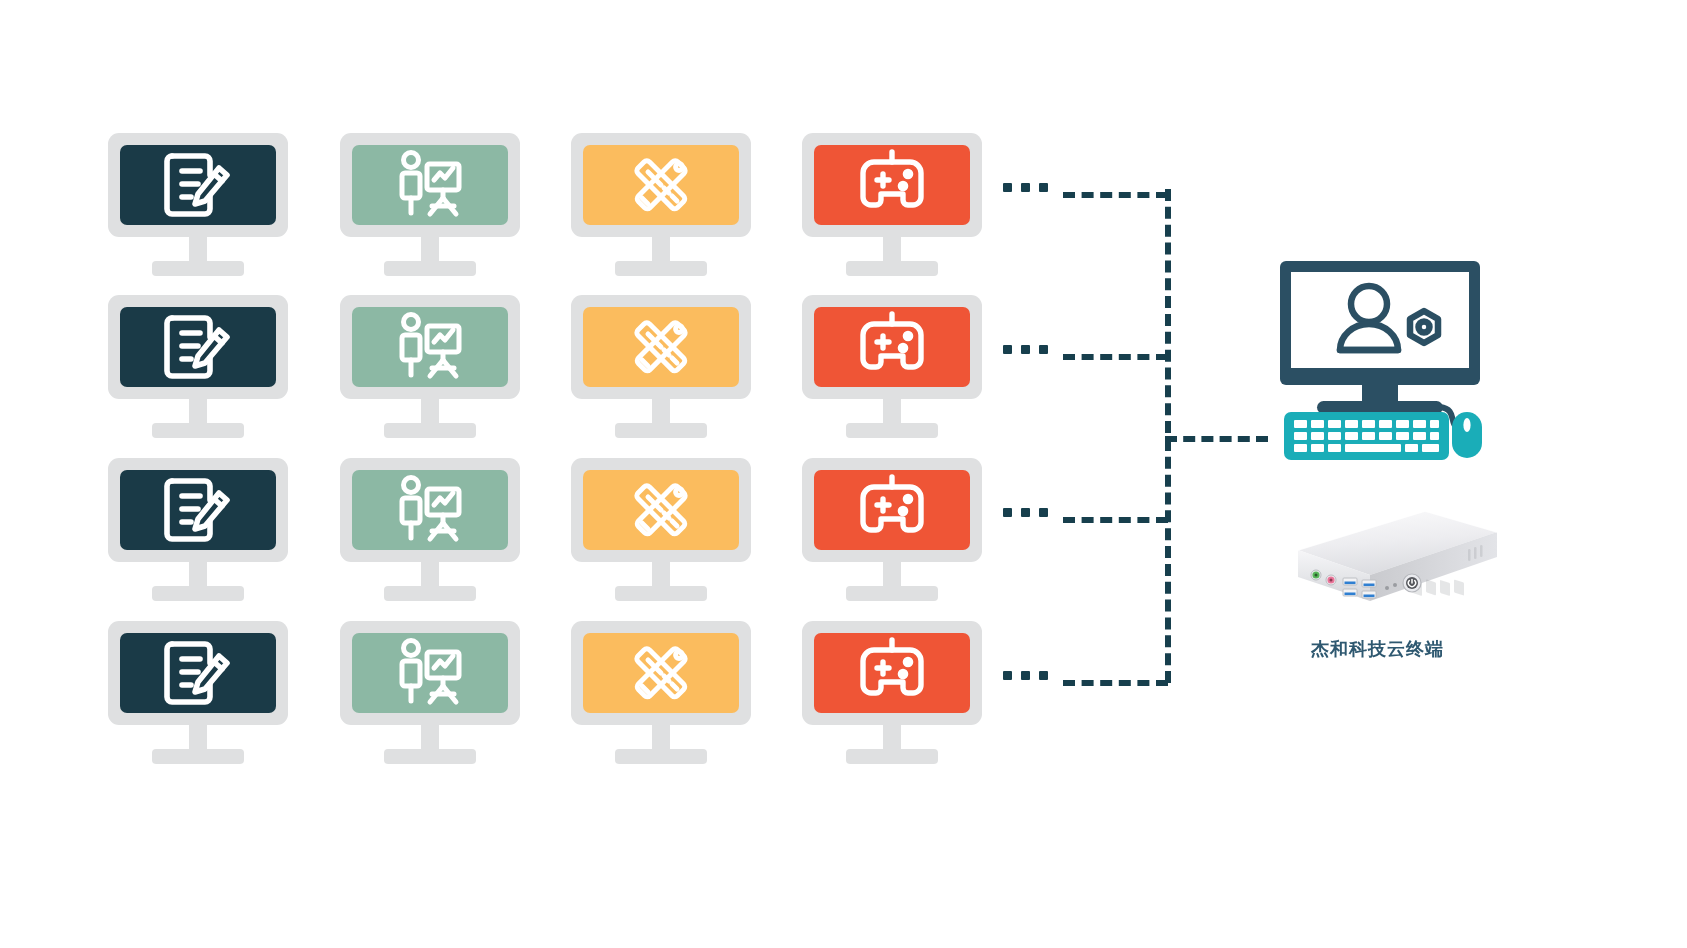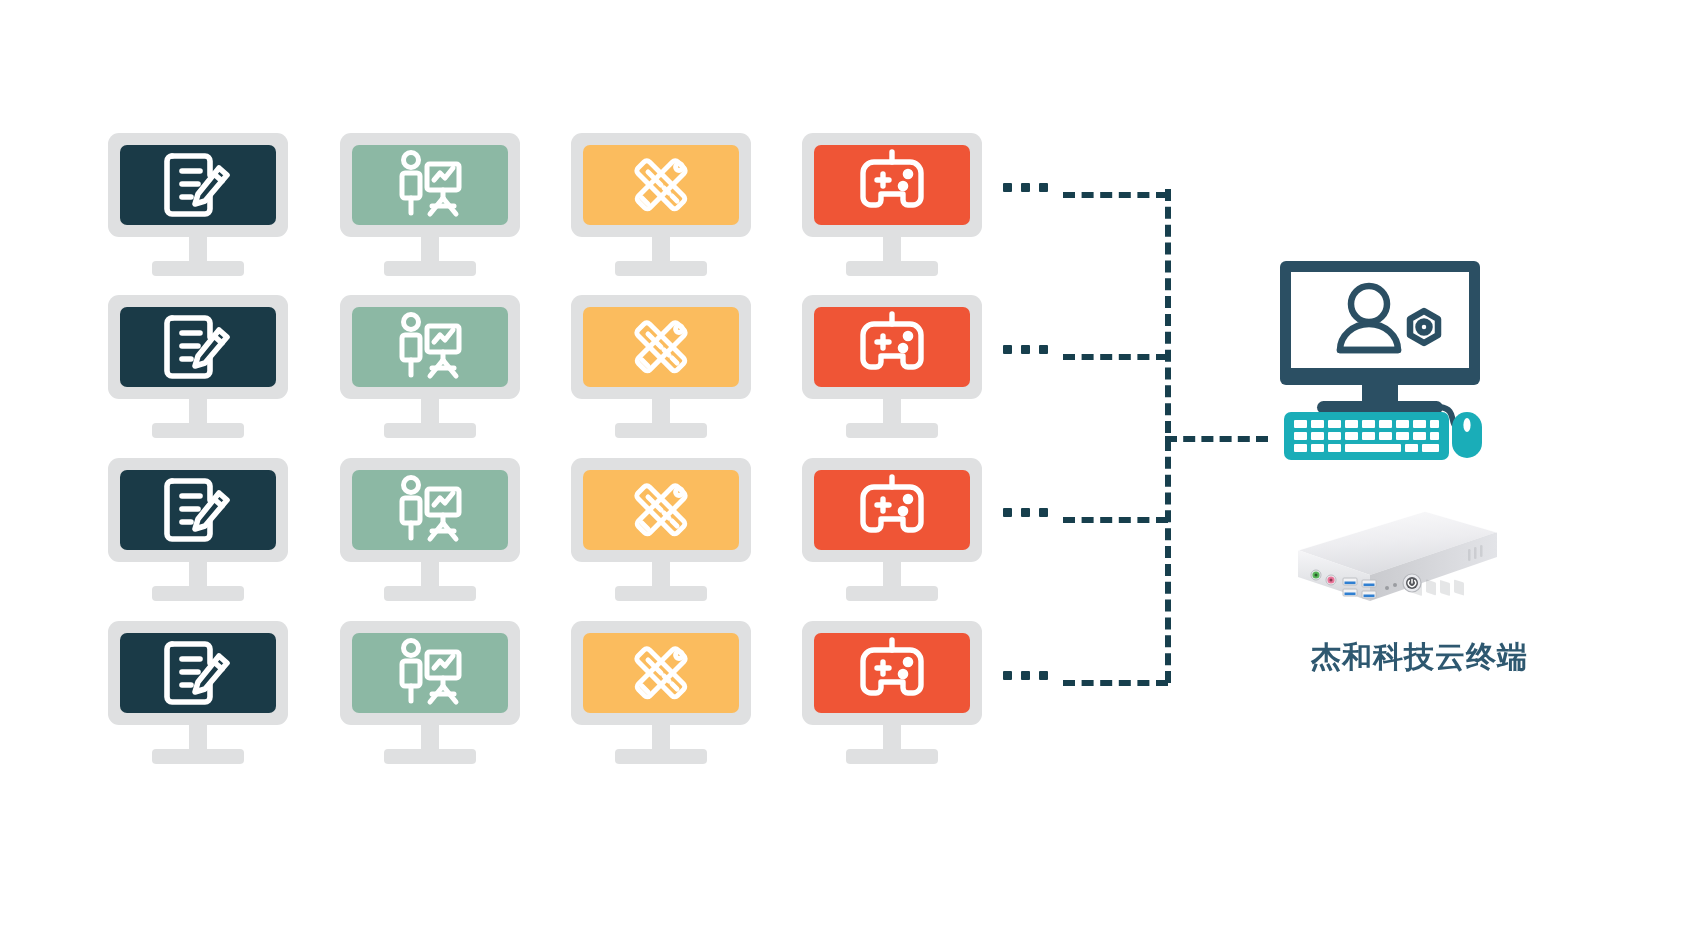--- a/index.html
+++ b/index.html
@@ -57,21 +57,21 @@
   .admin{position:absolute;}
   .admin svg{display:block;}
 
   
   .minipc{position:absolute;}
   .minipc svg{display:block;}
 
   .caption{
     position:absolute;
     color:#2e5870;
-    font-size:30px;
+    font-size:18px;
     font-weight:bold;
     letter-spacing:1px;
     white-space:nowrap;
     font-family:"DejaVu Sans","Liberation Sans",sans-serif;
   }
 </style>
 </head>
 <body>
 
 <div id="stage">

